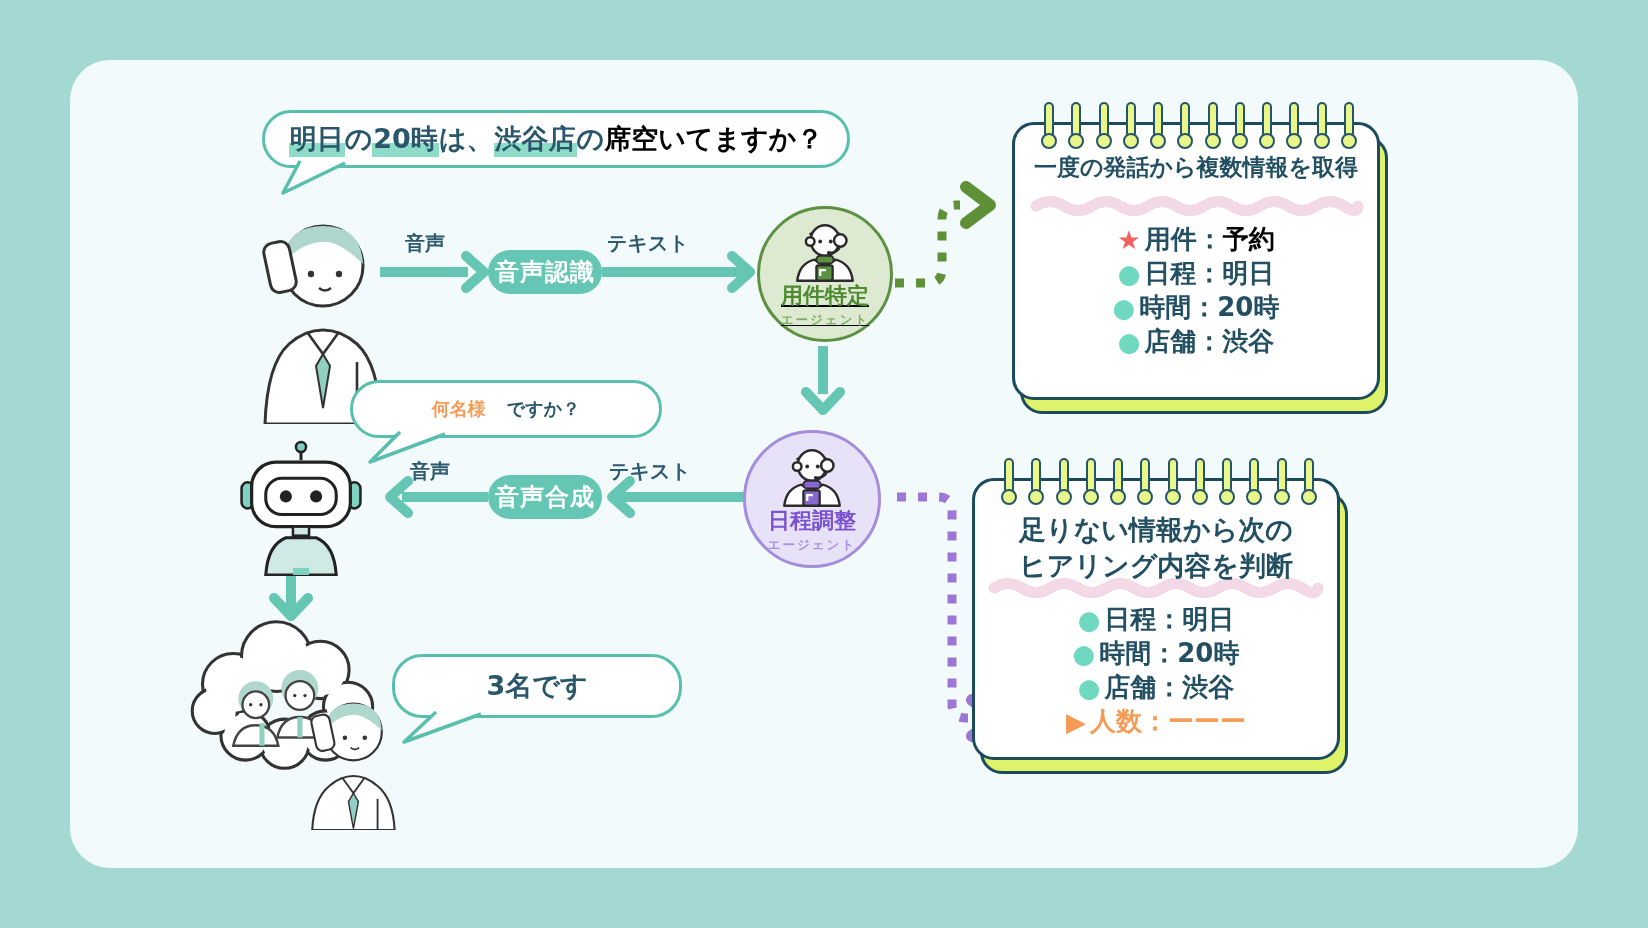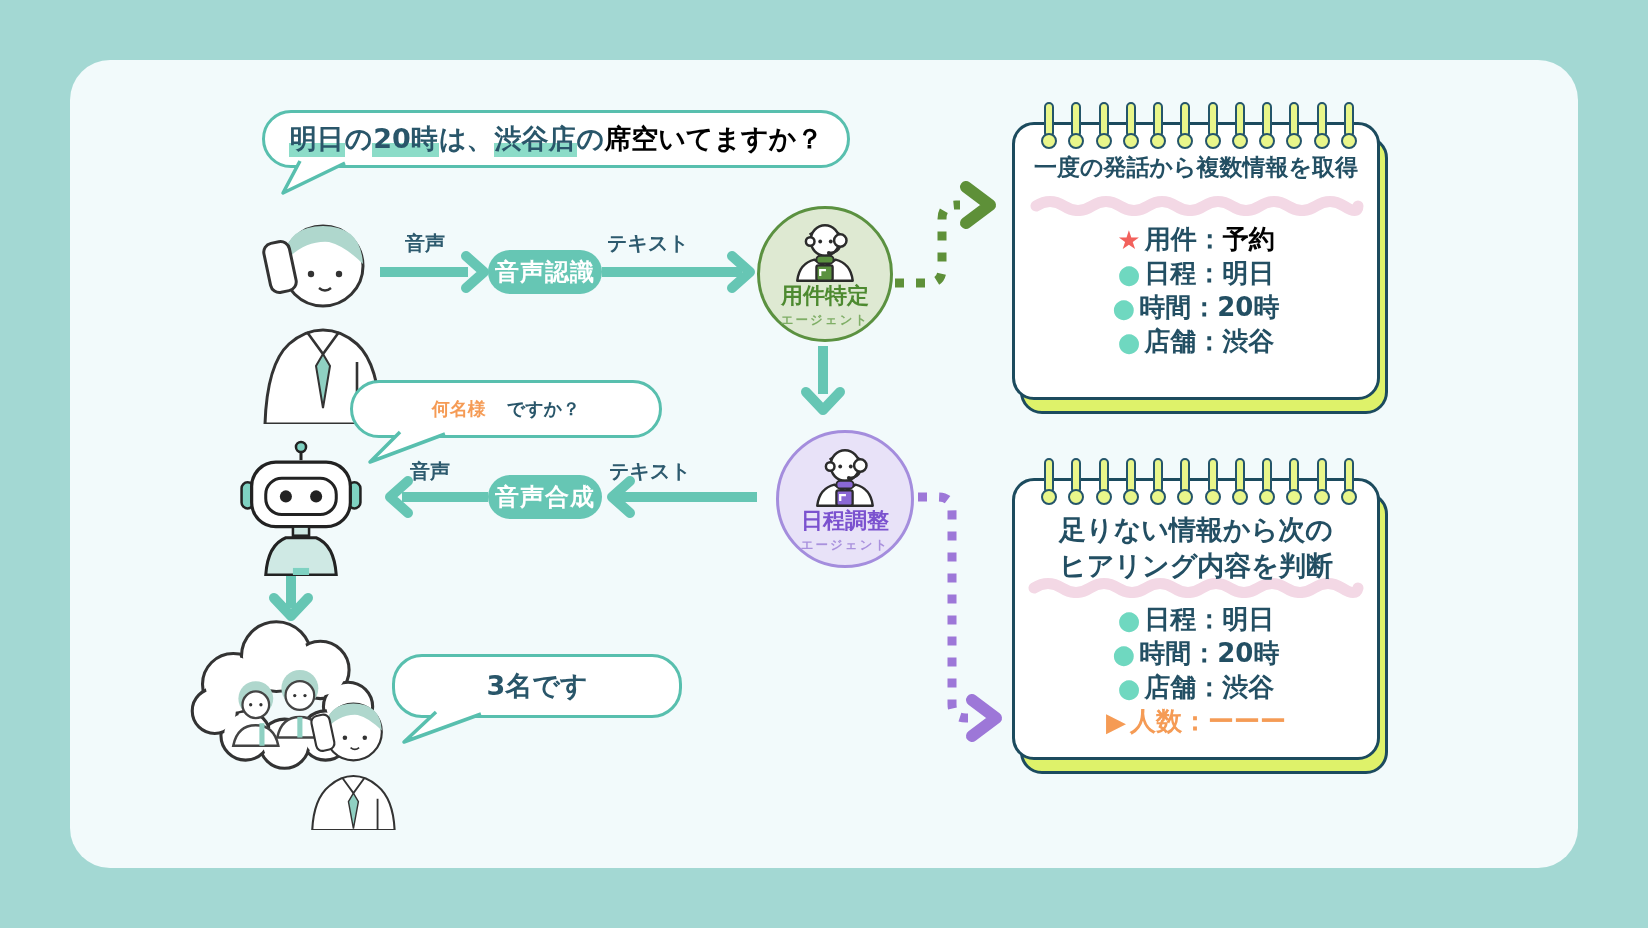--- a/index.html
+++ b/index.html
@@ -27,21 +27,21 @@
   .pill { background:#66c6b4; color:#fff; font-weight:bold; font-size:24px;
           border-radius:23px; display:flex; align-items:center; justify-content:center;
           letter-spacing:1px; z-index:3; }
 
   
   .flow-label { color:#2d5a6e; font-weight:bold; font-size:20px; z-index:3; }
 
   
   .agent { border-radius:50%; display:flex; flex-direction:column; align-items:center;
            z-index:2; }
-  .agent.green { background:#dee9d2; border:3px solid #5b9140; }
+  .agent.green { background:#dee9d2; border:3px solid #5b9140;text-decoration:underline; }
   .agent.purple { background:#e8e2f8; border:3px solid #a48ddd; }
   .agent-name { font-size:22px; font-weight:bold; margin-top:-2px; }
   .agent-role { font-size:12.5px; font-weight:bold; letter-spacing:2px; margin-top:1px; }
   .green-name { color:#4d8a30; } .green-role { color:#7fae66; }
   .purple-name { color:#7b52cf; } .purple-role { color:#a991dd; }
 
   
   .notepad { z-index:3; }
   .np-under { position:absolute; left:8px; top:14px; width:100%; height:100%;
               background:#def26a; border:3px solid #1c4b5e; border-radius:22px; }
@@ -181,21 +181,21 @@
       <span>時間：</span>
       <span>20時</span>
     </div>
     <div class="np-row" style="top:202px;">
       <span class="marker teal">●</span>
       <span>店舗：</span>
       <span>渋谷</span>
     </div>
   </div>
 
-  <div class="abs agent purple" style="left:776px; top:430px; width:138px; height:138px;">
+  <div class="abs agent purple" style="left:743px; top:430px; width:138px; height:138px;">
     <svg width="86" height="62" viewBox="0 0 90 64" style="margin-top:13px;">
       <path d="M29 14 Q45 2 61 14" fill="none" stroke="#2b2b2b" stroke-width="3"></path>
       <path d="M16 62 Q18 44 34 40 L45 47 L56 40 Q72 44 74 62 Z" fill="#fff" stroke="#2b2b2b" stroke-width="2.6" stroke-linejoin="round"></path>
       <ellipse cx="45" cy="20" rx="15" ry="16" fill="#fff" stroke="#2b2b2b" stroke-width="2.6"></ellipse>
       <circle cx="61" cy="20" r="6.5" fill="#fff" stroke="#2b2b2b" stroke-width="2.6"></circle>
       <circle cx="29.5" cy="21" r="4.5" fill="#fff" stroke="#2b2b2b" stroke-width="2.6"></circle>
       <circle cx="40" cy="21" r="2" fill="#2b2b2b"></circle>
         <circle cx="51" cy="21" r="2" fill="#2b2b2b"></circle>
       <path d="M61 26 Q58 33 50 33" fill="none" stroke="#2b2b2b" stroke-width="2.6"></path>
       <circle cx="49" cy="33" r="2" fill="#2b2b2b"></circle>
@@ -285,21 +285,21 @@
     <rect x="22" y="38" width="26" height="50" rx="9" transform="rotate(-12 35 63)" fill="#fff" stroke="#333" stroke-width="3"></rect>
   </svg>
 
   <div class="abs bubble" style="left:392px; top:654px; width:290px; height:64px; font-size:27px;">
     <span>3名です</span>
   </div>
   <svg class="abs layer4" style="left:396px; top:706px;" width="90" height="42" viewBox="0 0 90 42">
     <path d="M40 6 L8 36 L85 8" fill="#fff" stroke="#58bfae" stroke-width="3.5" stroke-linejoin="round"></path>
   </svg>
 
-  <div class="abs notepad" style="left:1012px; top:478px; width:368px; height:282px;">
+  <div class="abs notepad" style="left:972px; top:478px; width:368px; height:282px;">
     <div class="np-under"></div>
     <div class="np-card"></div>
     <div class="rings">
         <span class="ring"></span>
         <span class="ring"></span>
         <span class="ring"></span>
         <span class="ring"></span>
         <span class="ring"></span>
         <span class="ring"></span>
         <span class="ring"></span>

